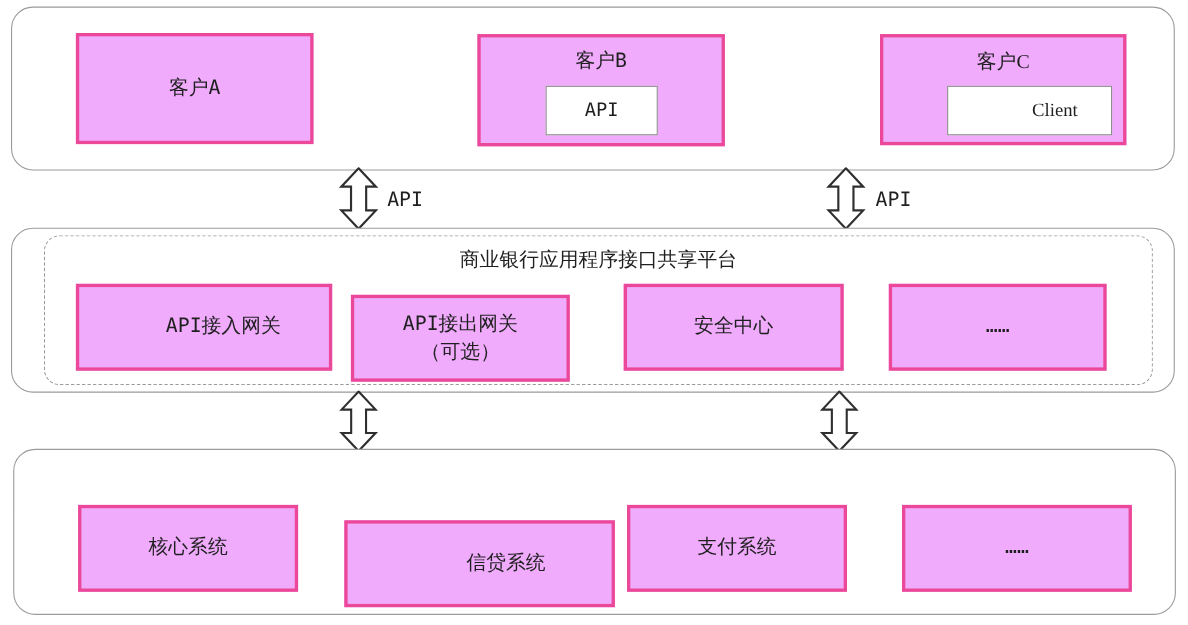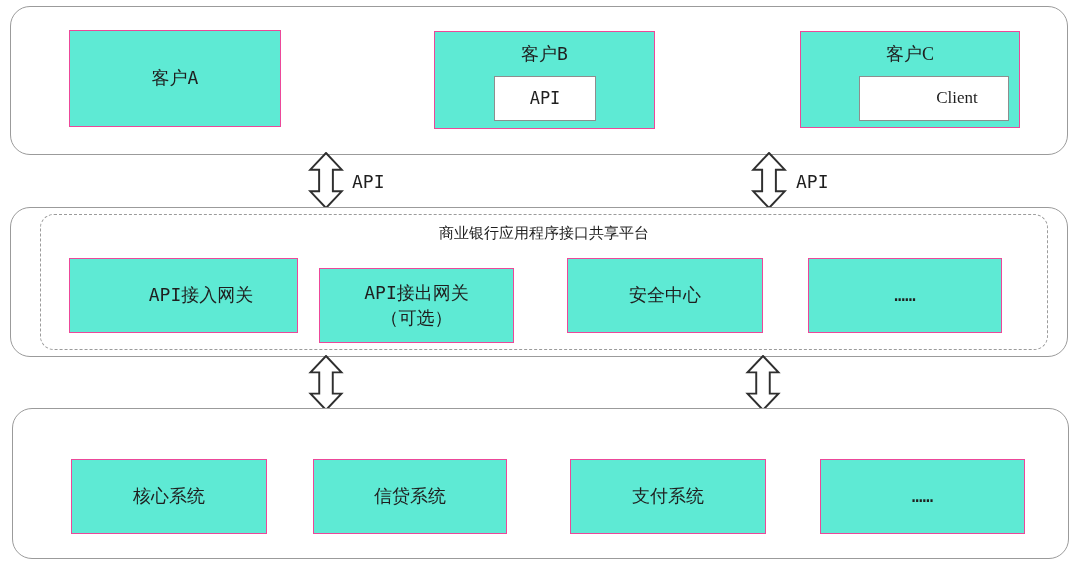--- a/index.html
+++ b/index.html
@@ -18,22 +18,22 @@
     border-radius: 20px;
     background: #ffffff;
   }
   .dashed-frame {
     position: absolute;
     border: 1px dashed #9b9b9b;
     border-radius: 14px;
   }
   .box {
     position: absolute;
-    border: 1px solid #ec4899;
-    background: #5eead4;
+    border: 3px solid #ec4899;
+    background: #f0abfc;
     display: flex;
     align-items: center;
     justify-content: center;
     flex-direction: column;
     font-size: 18px;
     line-height: 1.35;
     text-align: center;
   }
   .box .box-title-top {
     position: absolute;
@@ -49,21 +49,21 @@
     display: flex;
     align-items: center;
     justify-content: center;
     font-size: 17px;
   }
   .platform-title {
     position: absolute;
     left: 0;
     right: 0;
     text-align: center;
-    font-size: 15px;
+    font-size: 18px;
   }
   .arrow {
     position: absolute;
   }
   .arrow svg { display: block; }
   .arrow-label {
     position: absolute;
     font-size: 18px;
   }
 </style>
@@ -141,21 +141,21 @@
       <path d="M18 1 L34 18 L25 18 L25 40 L34 40 L18 57 L2 40 L11 40 L11 18 L2 18 Z" fill="#ffffff" stroke="#2f2f2f" stroke-width="2" stroke-linejoin="miter"></path>
     </svg>
   </div>
 
   <div class="layer" style="left:12px; top:408px; width:1055px; height:149px;">
 
     <div class="box" style="left:58px; top:50px; width:194px; height:73px;">
       <span>核心系统</span>
     </div>
 
-    <div class="box" style="left:300px; top:50px; width:192px; height:73px;">
+    <div class="box" style="left:300px; top:64px; width:192px; height:73px;padding-left:48px;">
       <span>信贷系统</span>
     </div>
 
     <div class="box" style="left:557px; top:50px; width:194px; height:73px;">
       <span>支付系统</span>
     </div>
 
     <div class="box" style="left:807px; top:50px; width:203px; height:73px;">
       <span>……</span>
     </div>

